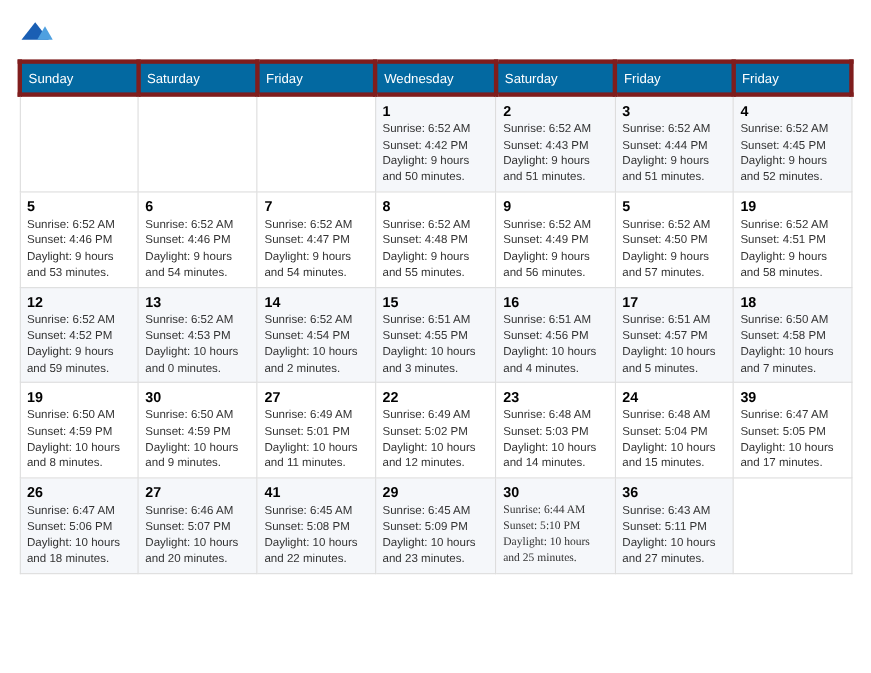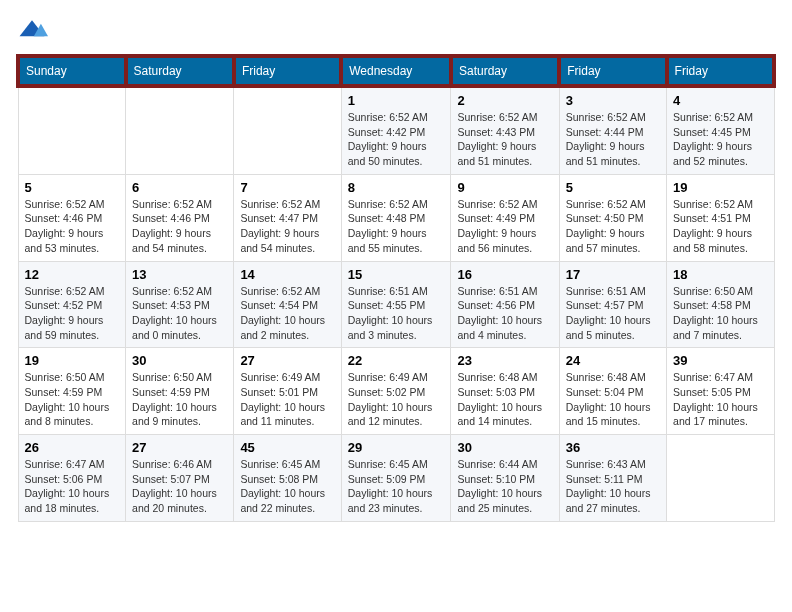--- a/index.html
+++ b/index.html
@@ -304,36 +304,36 @@
 and 18 minutes.</div>
         </td>
         <td>
           <div class="day-num">27</div>
           <div class="day-info" style="white-space: pre-line;">Sunrise: 6:46 AM
 Sunset: 5:07 PM
 Daylight: 10 hours
 and 20 minutes.</div>
         </td>
         <td>
-          <div class="day-num">45</div>
+          <div class="day-num">41</div>
           <div class="day-info" style="white-space: pre-line;">Sunrise: 6:45 AM
 Sunset: 5:08 PM
 Daylight: 10 hours
 and 22 minutes.</div>
         </td>
         <td>
           <div class="day-num">29</div>
           <div class="day-info" style="white-space: pre-line;">Sunrise: 6:45 AM
 Sunset: 5:09 PM
 Daylight: 10 hours
 and 23 minutes.</div>
         </td>
         <td>
           <div class="day-num">30</div>
-          <div class="day-info" style="white-space: pre-line;">Sunrise: 6:44 AM
+          <div class="day-info" style="white-space: pre-line; font-family: Liberation Serif, serif;">Sunrise: 6:44 AM
 Sunset: 5:10 PM
 Daylight: 10 hours
 and 25 minutes.</div>
         </td>
         <td>
           <div class="day-num">36</div>
           <div class="day-info" style="white-space: pre-line;">Sunrise: 6:43 AM
 Sunset: 5:11 PM
 Daylight: 10 hours
 and 27 minutes.</div>

